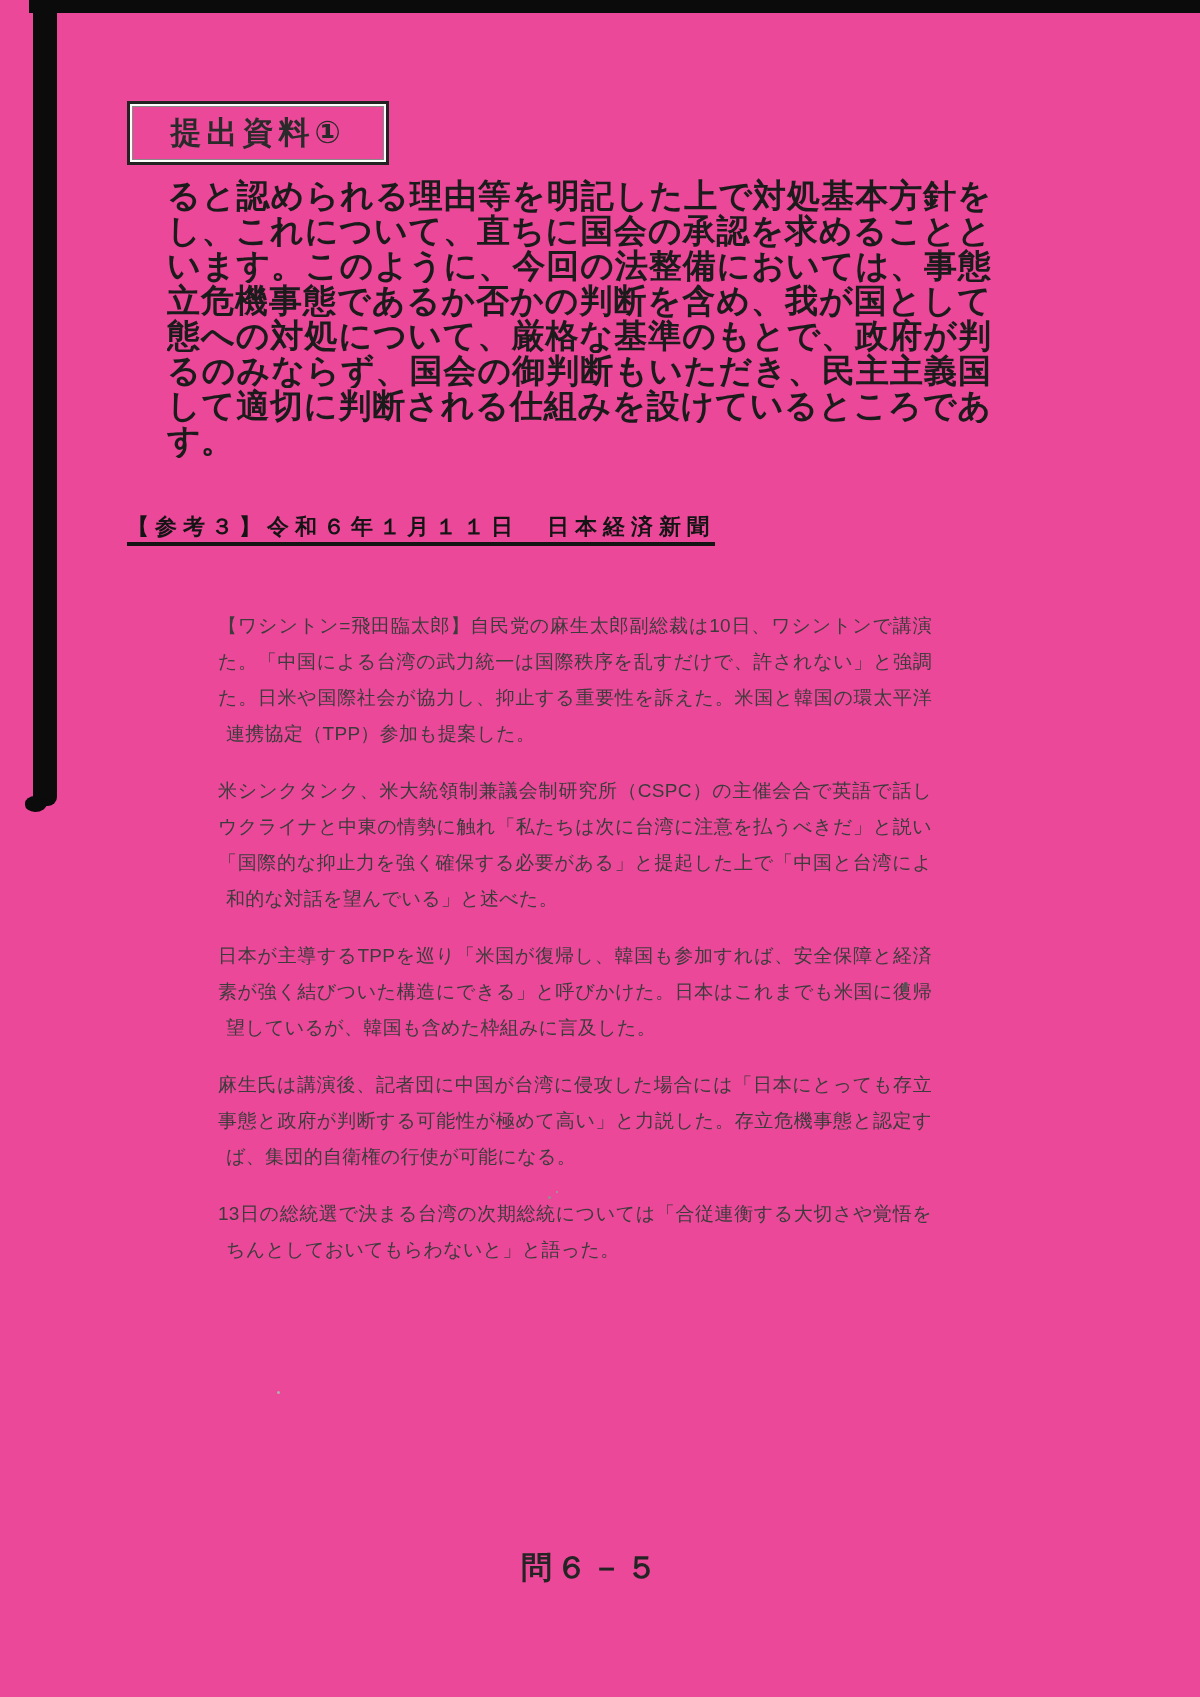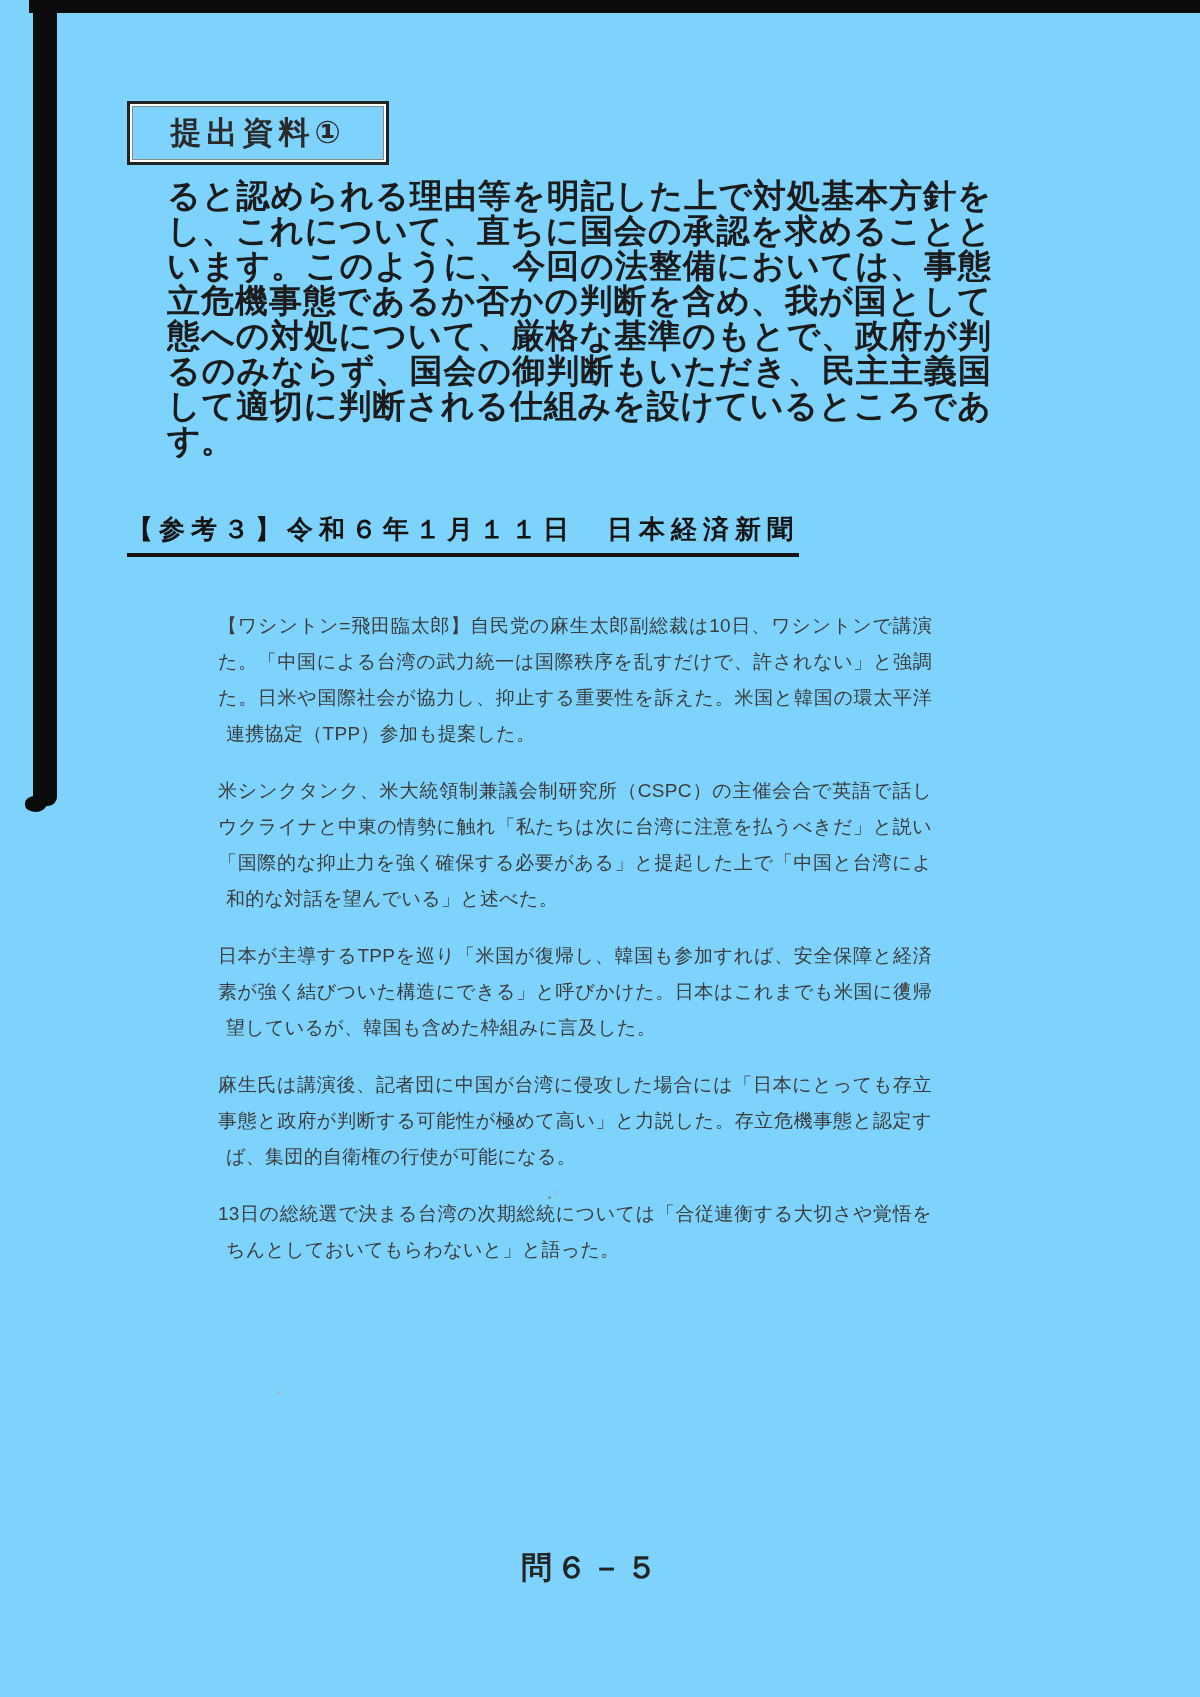--- a/index.html
+++ b/index.html
@@ -1,20 +1,20 @@
 <!DOCTYPE html>
 <html><head>
 <meta charset="utf-8">
 <style>
   html,body{margin:0;padding:0;background:#e8e8e8;}
   .page{
     position:relative;
     width:1200px;height:1697px;
     margin:0 auto;
-    background:#7dd3fc;
+    background:#ec4899;
     overflow:hidden;
     font-family:"Liberation Sans","DejaVu Sans",sans-serif;
   }
   
   .scan-top{position:absolute;top:0;left:29px;right:0;height:13px;background:#0b0b0b;}
   .scan-left{position:absolute;top:0;left:33px;width:24px;height:806px;background:#0b0b0b;
     border-bottom-left-radius:5px;border-bottom-right-radius:9px;}
   .scan-left::after{content:"";position:absolute;left:-8px;bottom:-6px;width:22px;height:16px;
     background:#0b0b0b;border-radius:50% 40% 60% 50%;}
   
@@ -29,22 +29,22 @@
   
   .intro{
     position:absolute;left:167px;top:178px;width:824px;
     font-size:33px;line-height:35px;font-weight:700;color:#1b1b1b;
   }
   .intro .jl{ text-align:justify; text-align-last:justify; height:35px; overflow:hidden;}
   .intro .jl.end{ text-align-last:left; }
   
   .ref-heading{
     position:absolute;left:127px;top:512px;
-    font-size:26px;font-weight:800;color:#141414;letter-spacing:6px;
-    padding-bottom:6px;border-bottom:4px solid #141414;white-space:nowrap;
+    font-size:22px;font-weight:800;color:#141414;letter-spacing:6px;
+    border-bottom:4px solid #141414;white-space:nowrap;
   }
   .headline{
     position:absolute;left:159px;top:564px;
     font-size:28px;font-weight:800;color:#1f1f1f;letter-spacing:1px;white-space:nowrap;
   }
   
   .article{
     position:absolute;left:218px;top:608px;width:714px;
     font-size:19px;line-height:36px;font-weight:400;color:#3c3c3c;letter-spacing:0.3px;
   }

